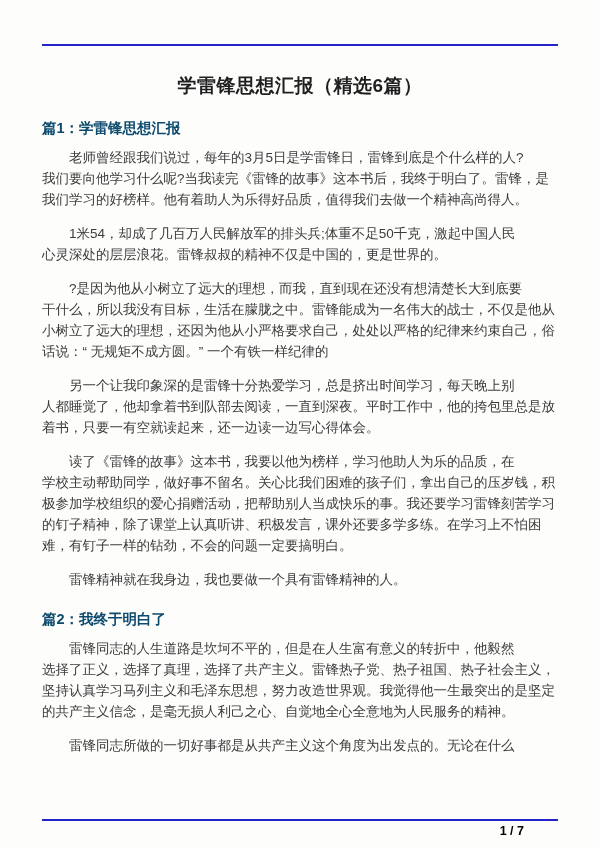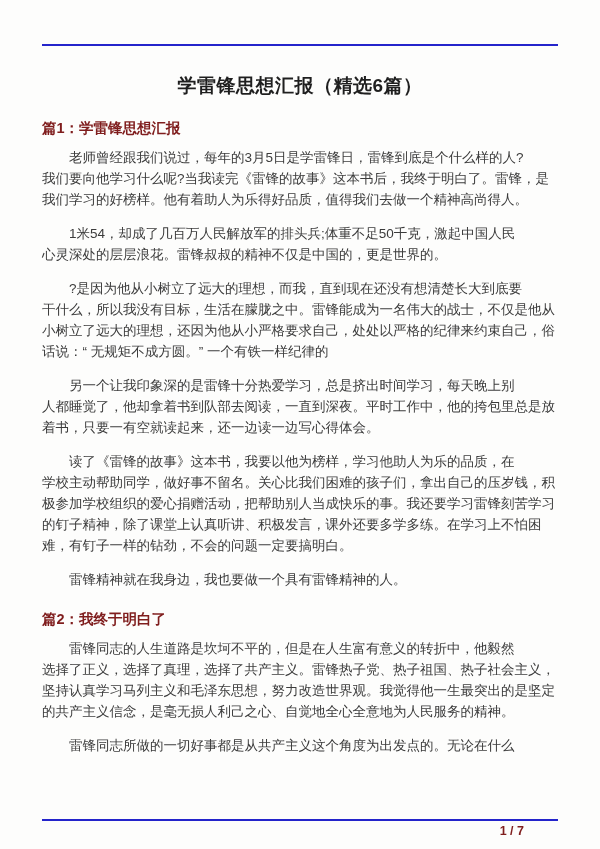--- a/index.html
+++ b/index.html
@@ -30,21 +30,21 @@
     text-align: center;
     font-size: 19px;
     font-weight: bold;
     color: #1f1f1f;
     letter-spacing: 0.5px;
   }
   .section-heading {
     margin: 20px 0 9px;
     font-size: 14.5px;
     font-weight: bold;
-    color: #7f1d1d;
+    color: #0c4a6e;
   }
   .para {
     margin: 6px 0 13px;
     font-size: 13.5px;
     line-height: 21px;
     color: #3b3b3b;
     text-indent: 2em;
     white-space: pre-wrap;
     word-break: break-all;
   }
@@ -53,21 +53,21 @@
     left: 42px;
     right: 42px;
     top: 819px;
   }
   .page-number {
     margin-top: 3px;
     padding-right: 34px;
     text-align: right;
     font-size: 12.5px;
     font-weight: bold;
-    color: #7f1d1d;
+    color: #000000;
   }
 </style>
 </head>
 <body>
 
 <div class="page">
   <div class="content">
 
     <hr class="rule rule-top">
 

